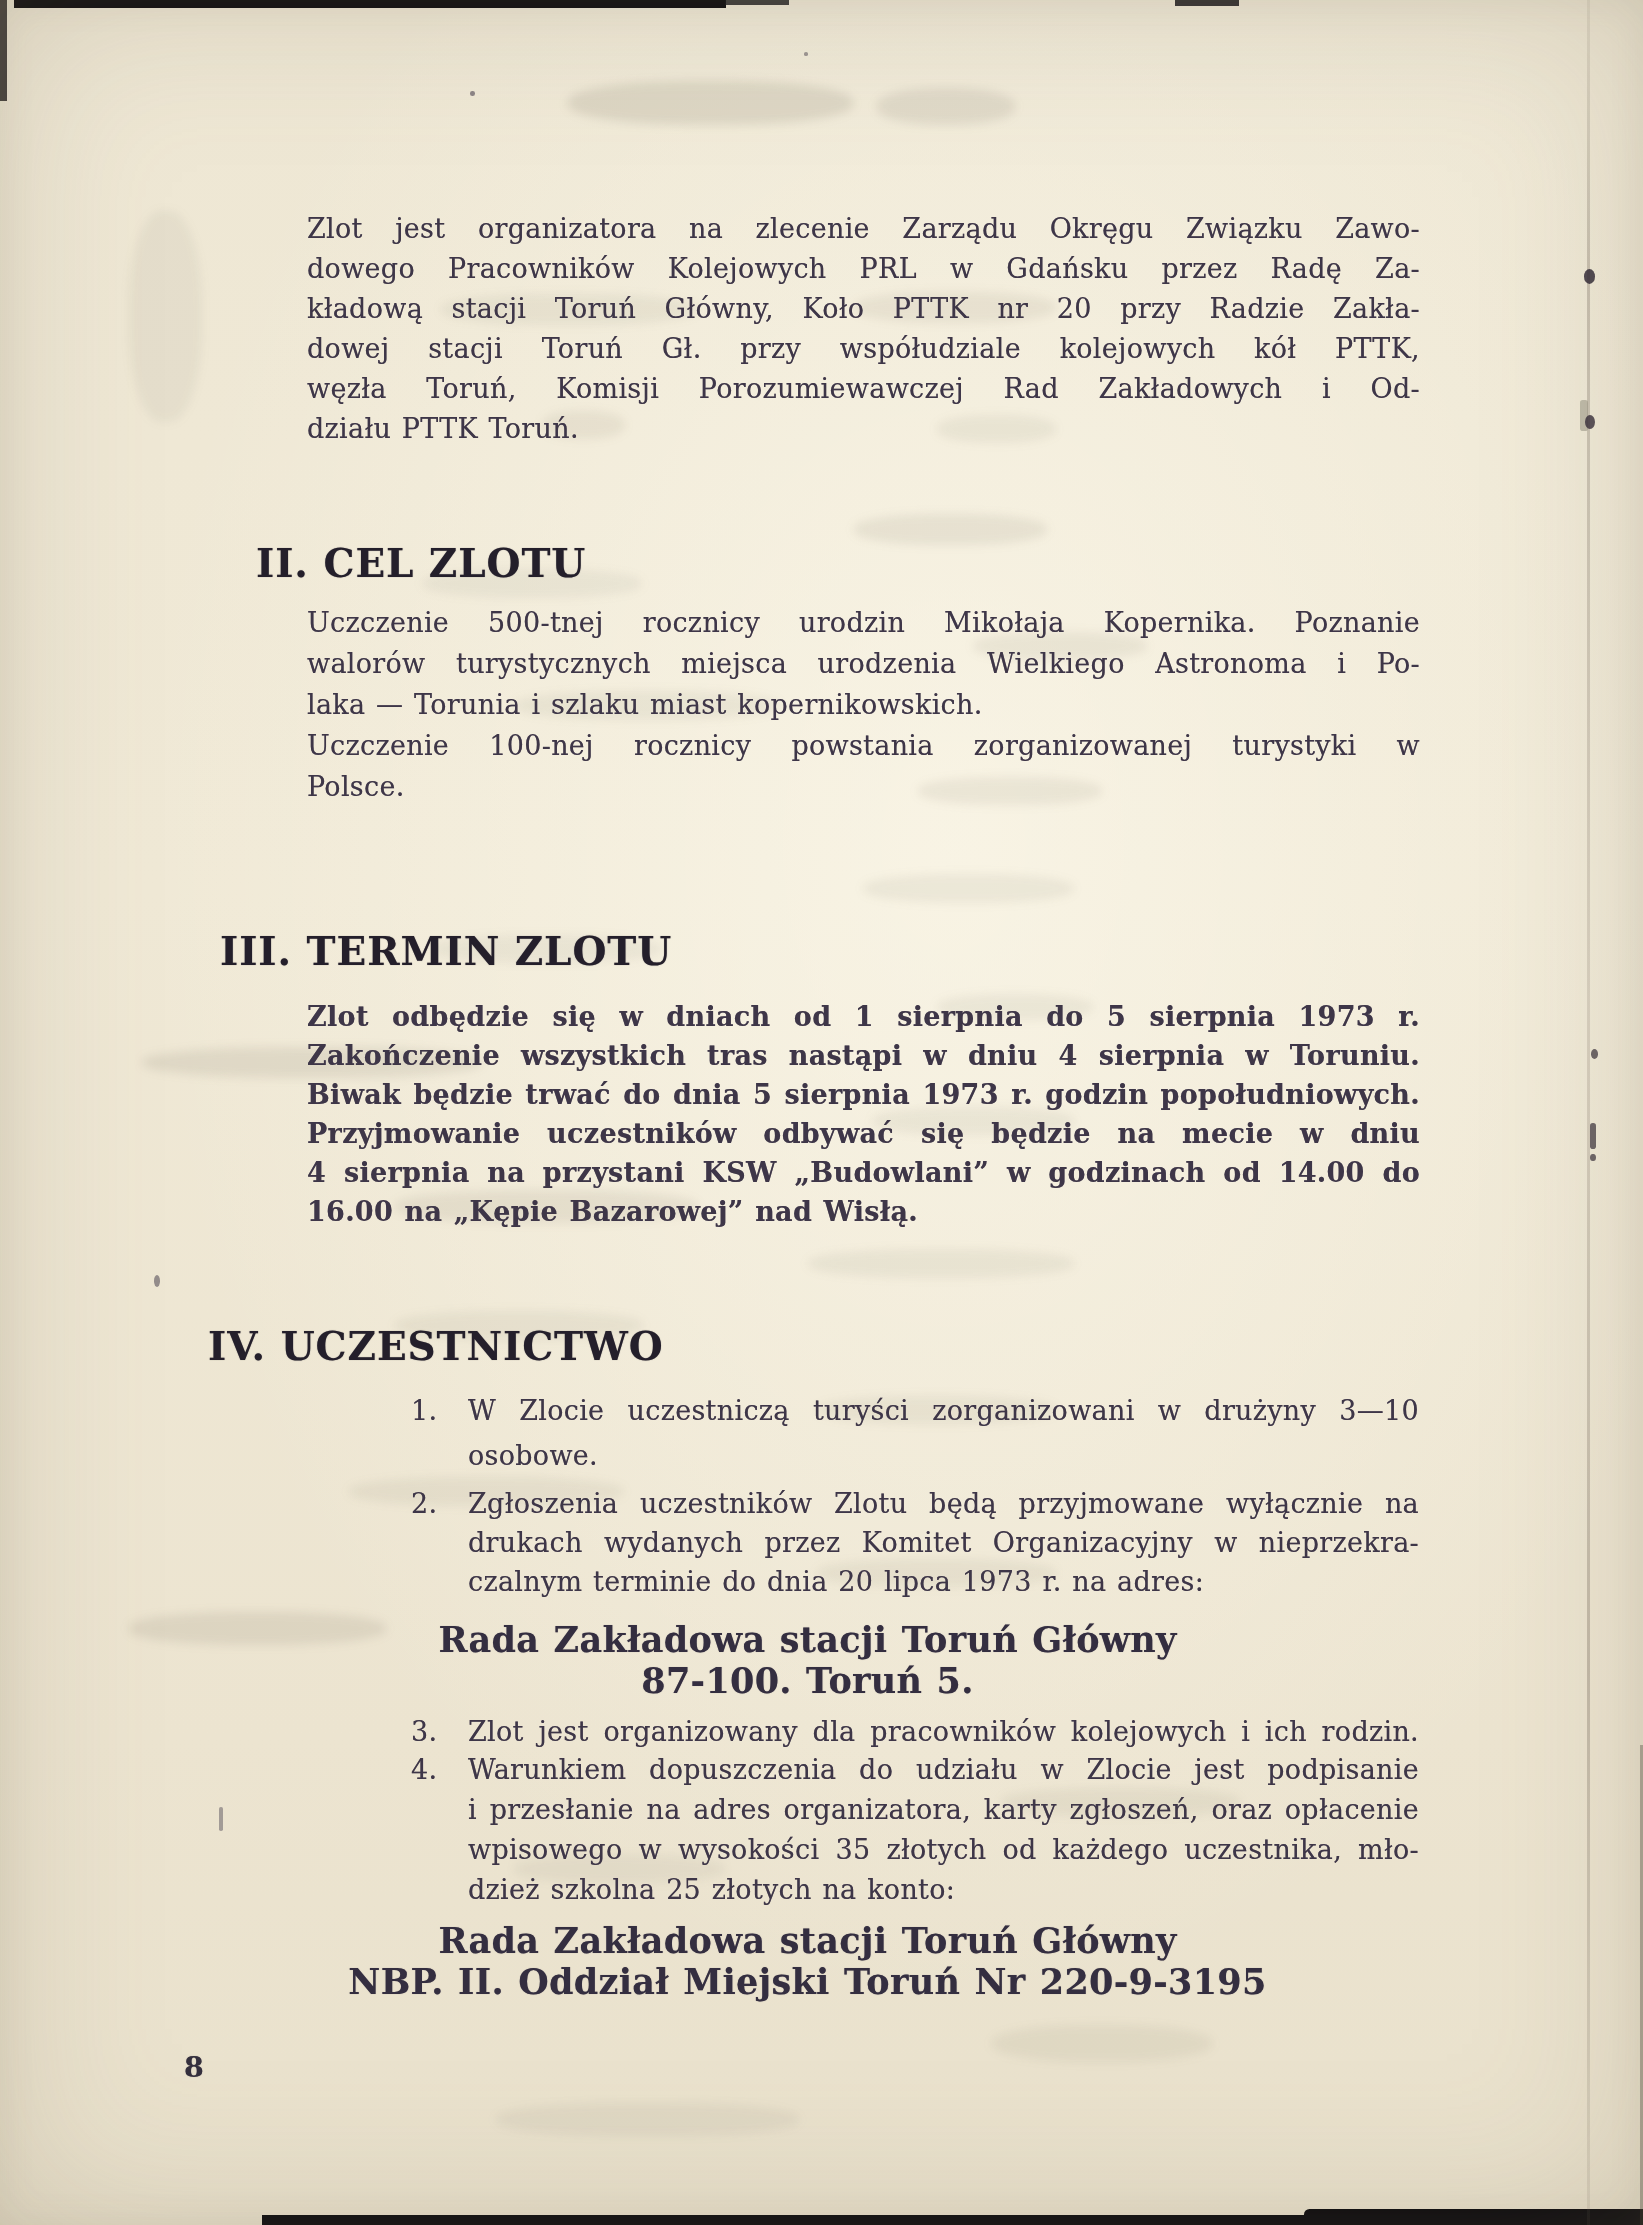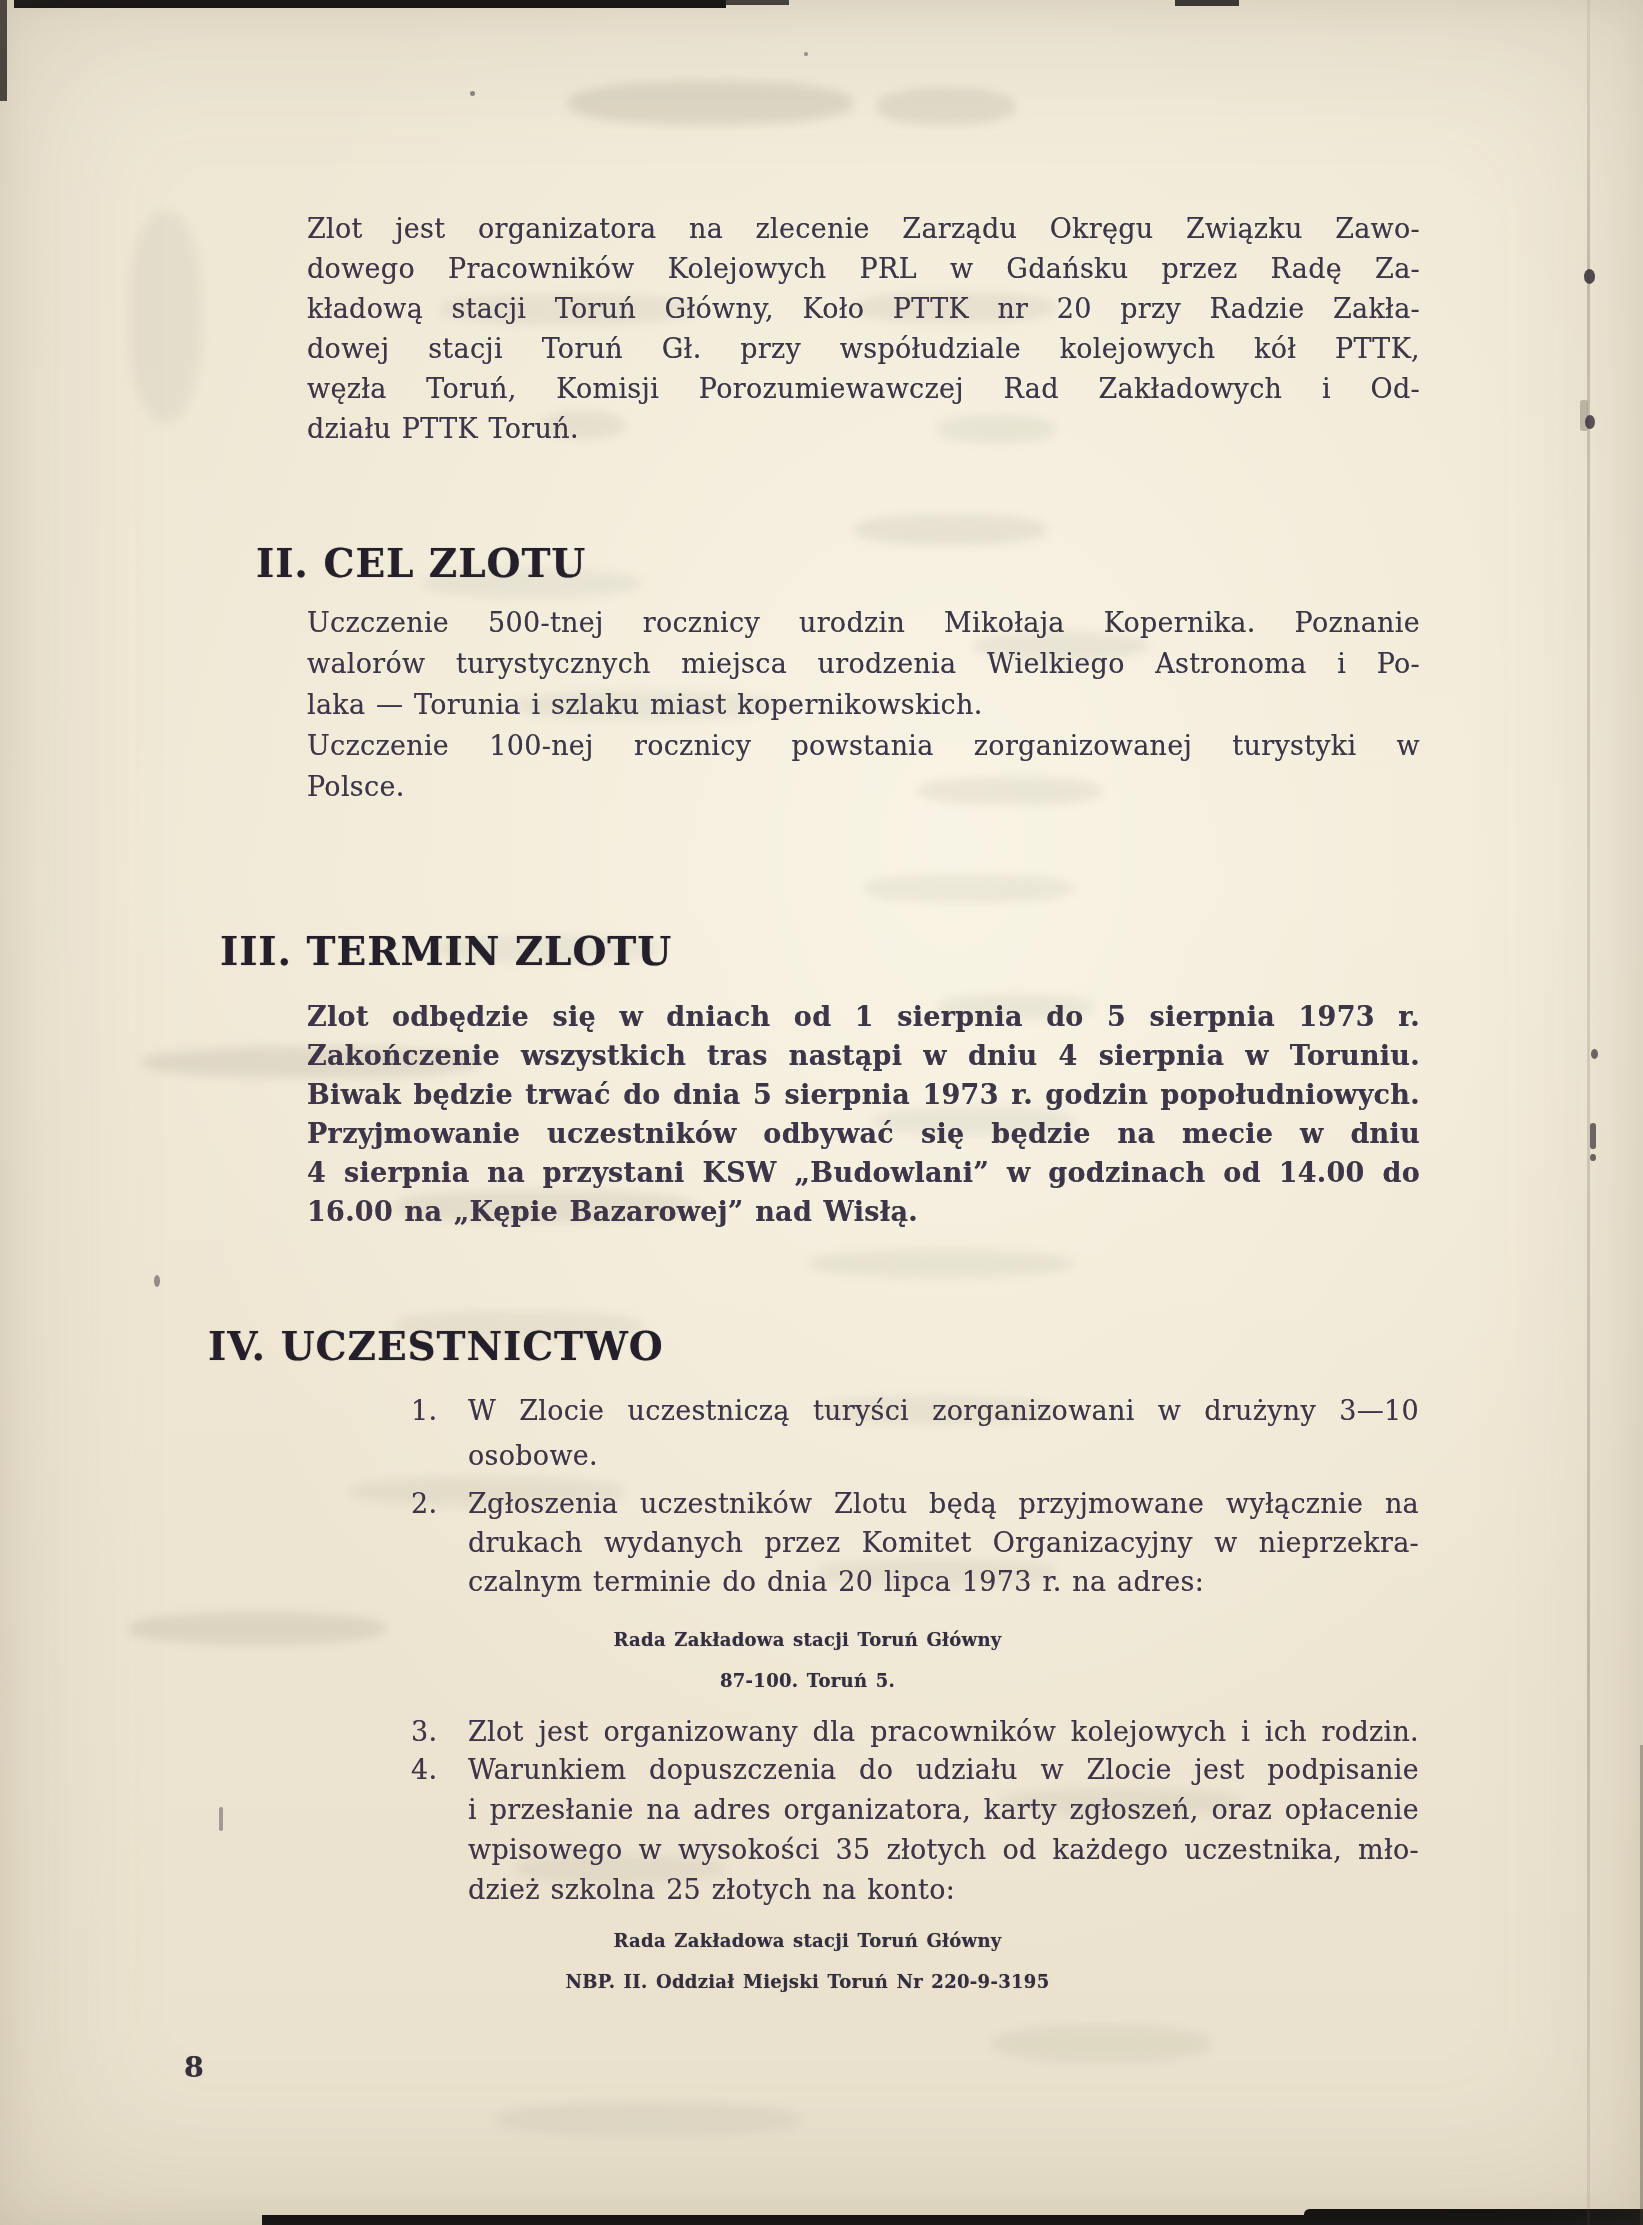--- a/index.html
+++ b/index.html
@@ -38,21 +38,21 @@
     text-shadow:0 0 0.6px rgba(62,54,72,0.55);
   }
   .line{text-align:justify;}
   .line.j{text-align-last:justify;}
   .item{position:absolute;left:411px;width:1008px;font-size:27px;color:var(--ink);
         letter-spacing:0.3px;word-spacing:1.8px;text-shadow:0 0 0.6px rgba(62,54,72,0.55);}
   .item .num{position:absolute;left:0;top:0;}
   .item .itext{margin-left:57px;}
   .addr{
     position:absolute;left:307px;width:1001px;text-align:center;
-    font-size:18px;font-weight:bold;color:#342e40;
+    font-size:35px;font-weight:bold;color:#342e40;
     letter-spacing:0.3px;word-spacing:1.8px;text-shadow:0 0 0.7px rgba(52,46,64,0.5);
   }
   .pagenum{
     position:absolute;left:184px;top:2050px;
     font-size:28.5px;font-weight:bold;color:#35303e;
     text-shadow:0 0 0.7px rgba(53,48,62,0.5);
   }
   
   .ghost{position:absolute;border-radius:45%;filter:blur(4.6px);pointer-events:none;}
   .edge{position:absolute;background:#0c0b0e;pointer-events:none;}

